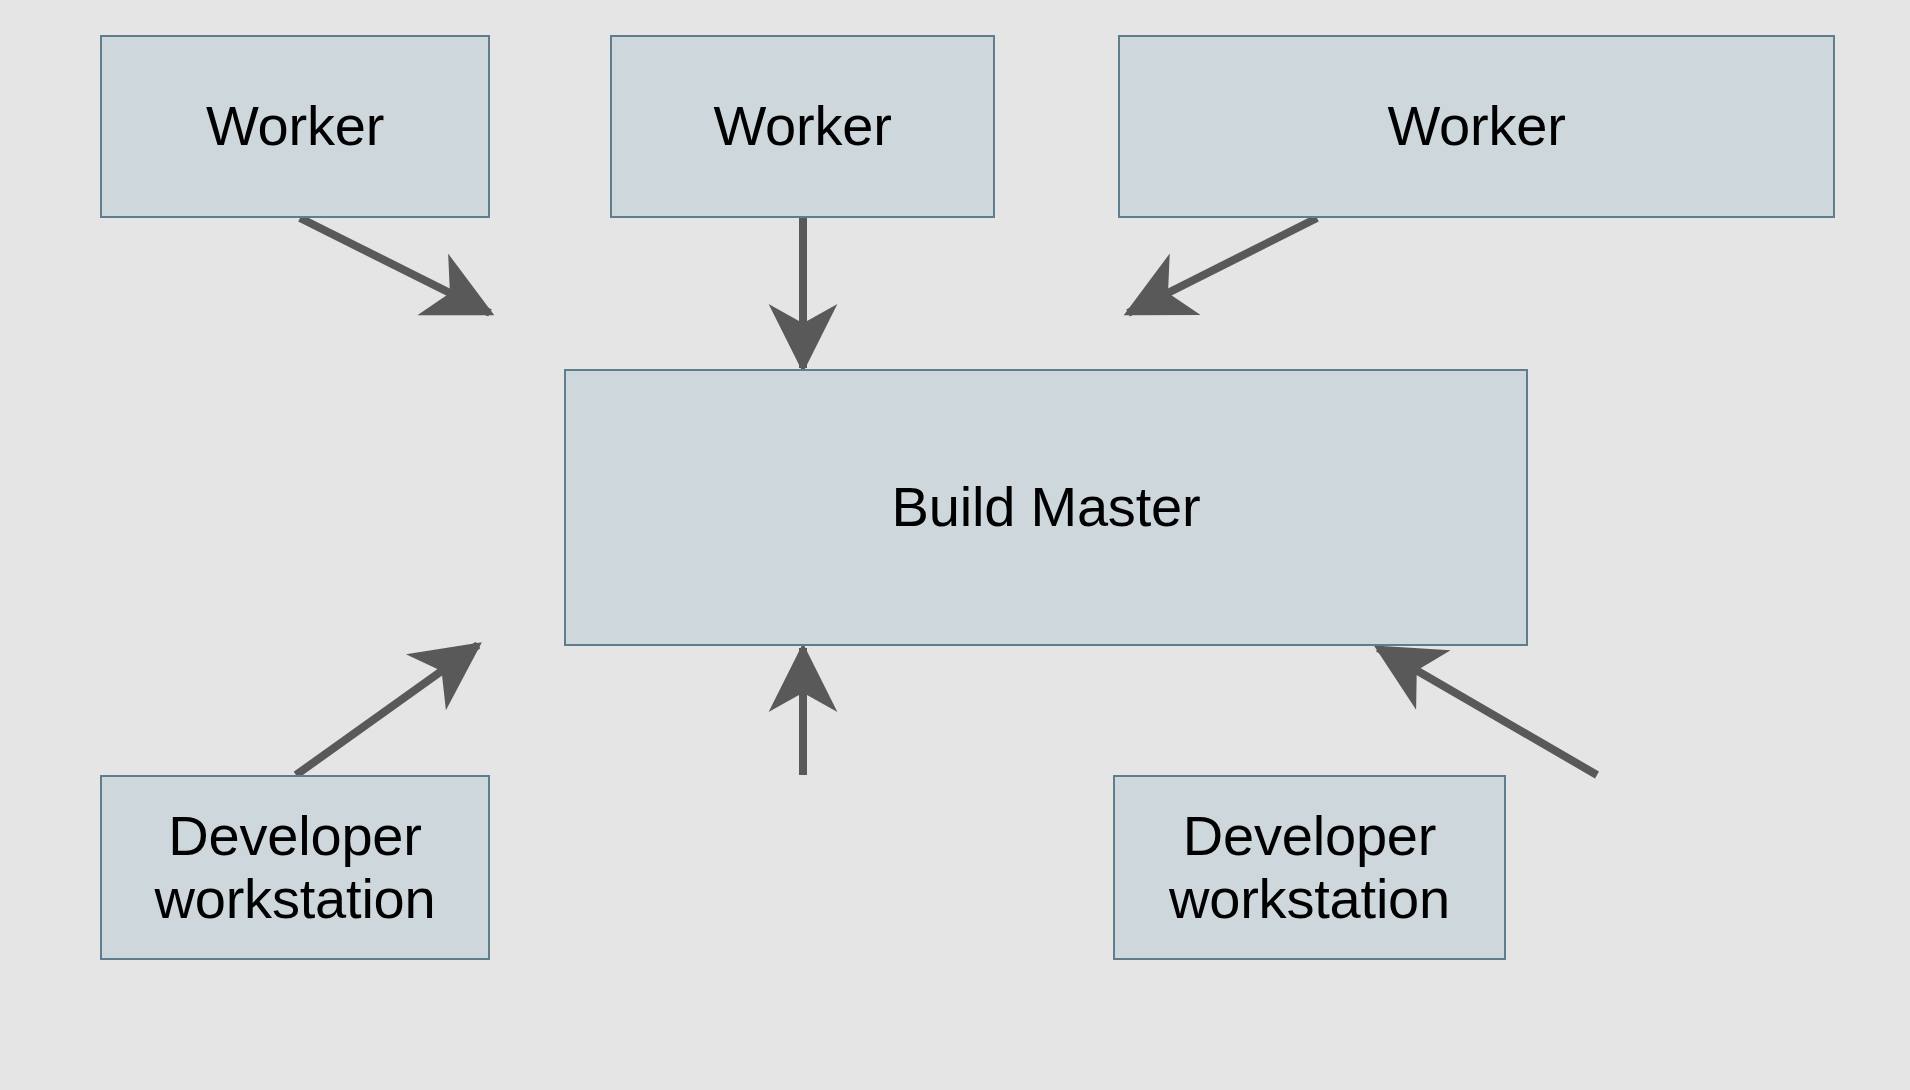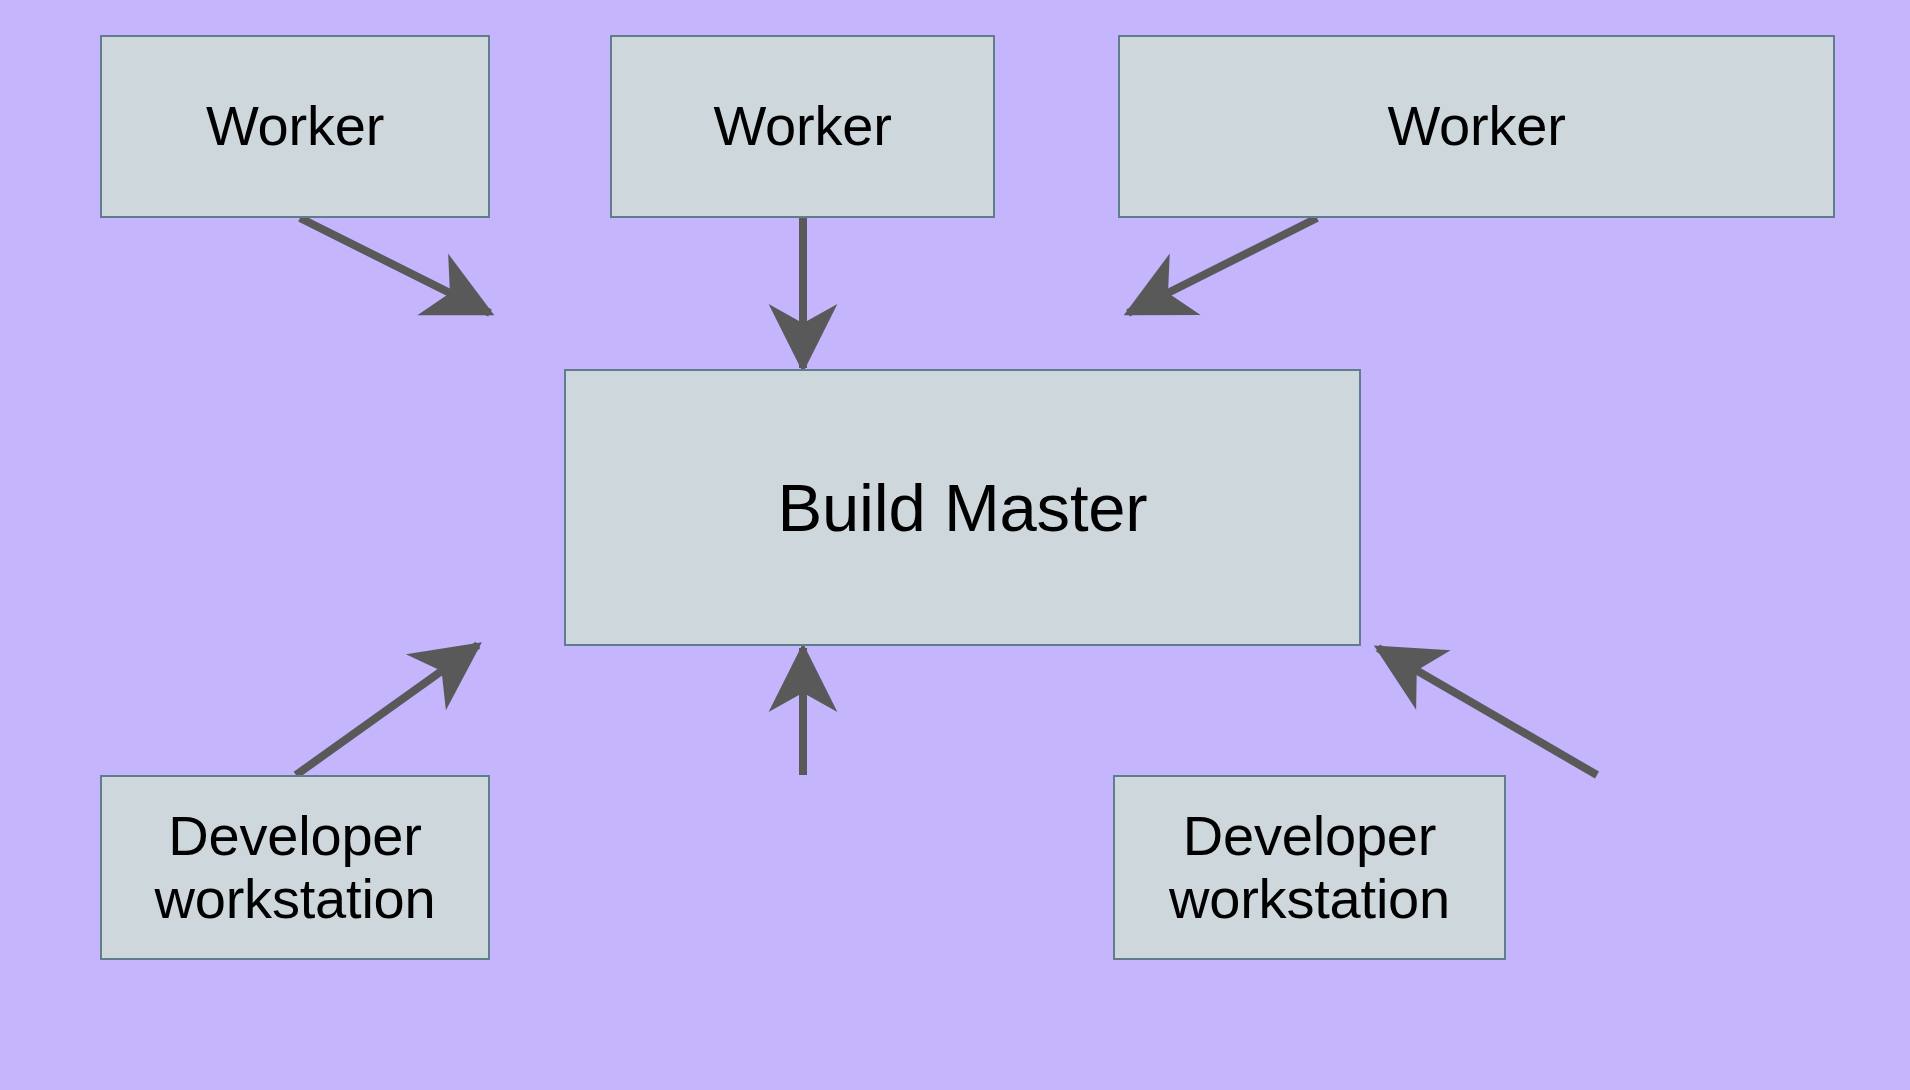--- a/index.html
+++ b/index.html
@@ -8,21 +8,21 @@
     padding: 0;
     background: #ffffff;
   }
   body {
     font-family: "Liberation Sans", "DejaVu Sans", sans-serif;
   }
   #canvas {
     position: relative;
     width: 1910px;
     height: 1090px;
-    background: #c4b5fd;
+    background: #e5e5e5;
     overflow: hidden;
   }
   #arrow-layer {
     position: absolute;
     left: 0;
     top: 0;
     width: 1910px;
     height: 1090px;
     pointer-events: none;
   }
@@ -47,21 +47,21 @@
     text-align: center;
     white-space: pre-line;
   }
 
   
   #node-worker-left   { left: 100px;  top: 35px;  width: 390px; height: 183px; font-size: 56px; }
   #node-worker-center { left: 610px;  top: 35px;  width: 385px; height: 183px; font-size: 56px; }
   #node-worker-right  { left: 1118px; top: 35px;  width: 717px; height: 183px; font-size: 56px; }
 
   
-  #node-build-master  { left: 564px;  top: 369px; width: 797px; height: 277px; font-size: 67px; }
+  #node-build-master  { left: 564px;  top: 369px; width: 964px; height: 277px; font-size: 56px; }
 
   
   #node-dev-left      { left: 100px;  top: 775px; width: 390px; height: 185px; font-size: 56px; }
   #node-ci-server     { left: 740px;  top: 775px; width: 258px; height: 185px; font-size: 56px; }
   #node-dev-right     { left: 1113px; top: 775px; width: 393px; height: 185px; font-size: 56px; }
 </style>
 </head>
 <body>
 
 <div id="canvas">

